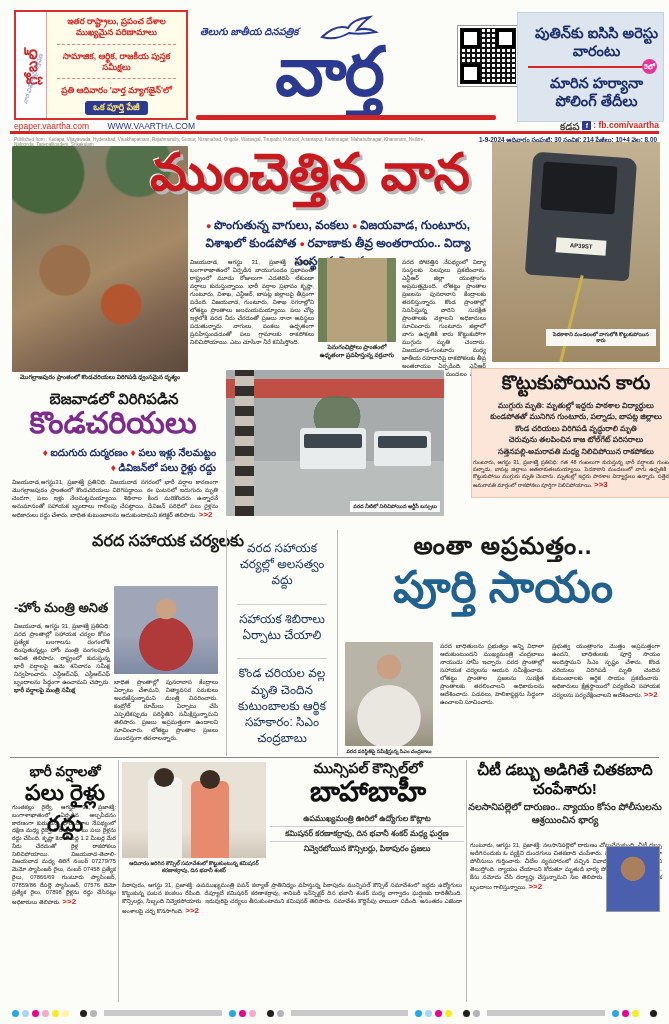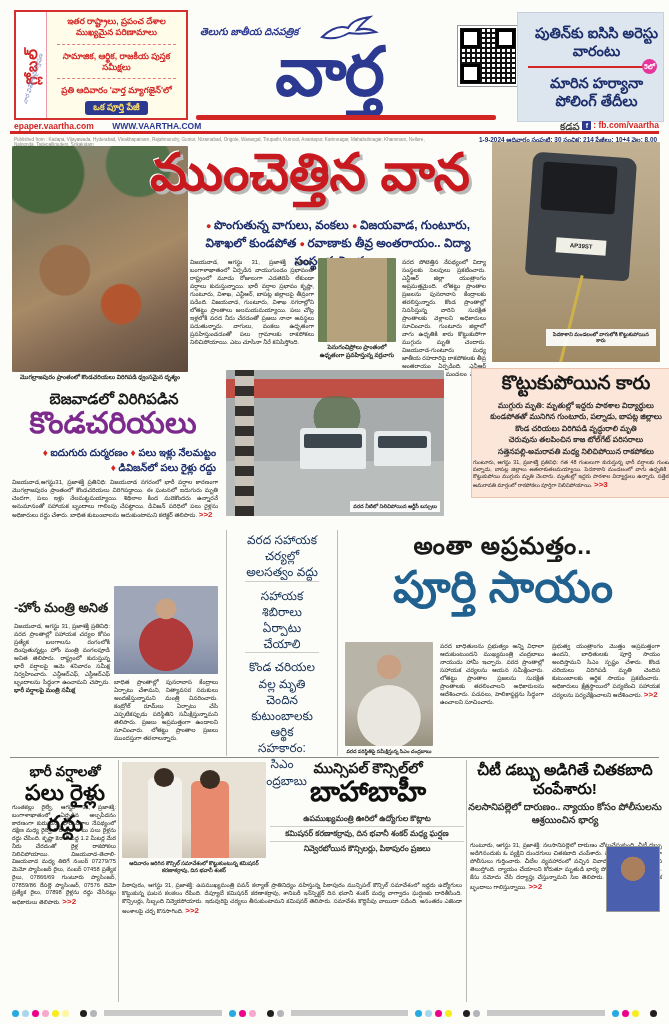--- a/index.html
+++ b/index.html
@@ -16,21 +16,21 @@
   .promo{left:14px;top:10px;width:170px;height:106px;border:2px solid #d43030;display:flex;background:#fffde9;}
   .promo-strip{width:30px;background:#fff;border-right:1px solid #e9a; position:relative;}
   .promo-strip span{position:absolute;left:-26px;top:44px;transform:rotate(-90deg);transform-origin:center;
       display:block;width:86px;text-align:center;color:#d42525;font-weight:800;font-size:15px;letter-spacing:1px;white-space:nowrap;}
   .promo-strip .script{position:absolute;left:-18px;top:50px;transform:rotate(-72deg);font-size:6px;color:#7a88c0;width:80px;white-space:nowrap;}
   .promo-body{flex:1;padding:4px 4px 3px 4px;display:flex;flex-direction:column;justify-content:space-between;}
   .promo-line{font-size:8.5px;font-weight:bold;color:#d42525;text-align:center;line-height:1.3;}
   .promo-sep{border:none;border-top:1px dashed #e08080;margin:2px 6px;}
   .promo-chip{align-self:center;background:#2b3990;color:#ffe26a;font-size:9px;font-weight:bold;
       border-radius:3px;padding:1px 8px;margin-top:1px;}
-  .links-row{left:14px;top:121px;width:250px;font-size:8.5px;font-weight:bold;}
+  .links-row{left:14px;top:121px;width:250px;font-size:8.5px;font-weight:normal;}
   .epaper{color:#d42525;}
   .www{color:#2b3990;margin-left:16px;}
   .tagline{left:200px;top:26px;font-size:10px;font-weight:bold;font-style:italic;color:#2b3990;}
   .logo{left:196px;top:34px;width:266px;text-align:center;font-size:68px;font-weight:800;color:#2b3990;
         line-height:1.1;letter-spacing:-2px;}
   .logo-rule{left:196px;top:115px;width:300px;height:5px;background:#d42525;border-radius:2px;}
   .bird{left:318px;top:14px;width:62px;height:30px;}
   .qr{left:458px;top:26px;width:56px;height:56px;background:
       repeating-linear-gradient(0deg,#111 0 2px,transparent 2px 5px),
       repeating-linear-gradient(90deg,#111 0 2px,transparent 2px 5px),#fff;
@@ -108,21 +108,21 @@
   .dia::before{content:"♦ ";color:#d42525;}
   .pink-art{left:452px;top:368px;width:210px;height:130px;background:#fbe6d9;border:1px solid #eac3ac;padding:3px 1px;box-sizing:border-box;margin-left:19px;}
   .pink-art h2{margin:0;text-align:center;font-size:19px;color:#1a1a1a;}
   .pink-sub{font-size:7.6px;font-weight:bold;color:#333;text-align:center;margin:2.5px 0;line-height:1.2;}
   .pink-body{font-size:5.4px;}
 
   .bala-kick{left:16px;top:532px;width:304px;font-size:16px;}
   .bala-head{left:8px;top:550px;width:320px;text-align:center;font-size:34px;font-weight:800;color:#111;}
   .byline{left:14px;top:600px;position:absolute;font-size:13px;font-weight:800;color:#222;}
   .midcol{left:226px;top:530px;width:112px;height:226px;border-left:1px solid #bbb;border-right:1px solid #bbb;
-      box-sizing:border-box;display:flex;flex-direction:column;justify-content:space-around;padding:2px 18px;}
+      box-sizing:border-box;display:flex;flex-direction:column;justify-content:space-around;padding:2px 10px;}
   .midcol .item{font-size:12px;color:#143055;text-align:center;line-height:1.35;}
   .midcol .item + .item{border-top:1px solid #ccc;padding-top:6px;}
   .sayam-kick{left:345px;top:532px;width:316px;font-size:24px;letter-spacing:1px;}
   .sayam-head{left:345px;top:562px;width:316px;text-align:center;font-size:44px;font-weight:800;color:#20618f;}
   .band-sep{left:10px;top:757px;width:649px;height:1px;background:#888;}
 
   .rail-head1{left:12px;top:764px;width:106px;text-align:center;font-size:13.5px;font-weight:800;color:#111;}
   .rail-head2{left:12px;top:780px;width:106px;text-align:center;font-size:22px;font-weight:800;color:#111;}
   .council-kick{left:272px;top:760px;width:192px;font-size:14px;}
   .council-head{left:272px;top:776px;width:192px;text-align:center;font-size:28px;font-weight:800;color:#111;}
@@ -252,20 +252,21 @@
     <div class="pink-sub">కుండపోతతో మునిగిన గుంటూరు, పల్నాడు, బాపట్ల జిల్లాలు</div>
     <div class="pink-sub">కొండ చరియలు విరిగిపడి వృద్ధురాలి మృతి</div>
     <div class="pink-sub">చెరువును తలపించిన కాజ టోల్‌గేట్ పరిసరాలు</div>
     <div class="pink-sub">సత్తెనపల్లి-అమరావతి మధ్య నిలిచిపోయిన రాకపోకలు</div>
     <div class="body-txt pink-body">
       <span>గుంటూరు, ఆగస్టు 31, ప్రజాశక్తి ప్రతినిధి: గత 48 గంటలుగా కురుస్తున్న భారీ వర్షాలకు గుంటూరు, పల్నాడు, బాపట్ల జిల్లాలు అతలాకుతలమయ్యాయి. పెదకాకాని మండలంలో వాగు ఉధృతికి కారు కొట్టుకుపోయి ముగ్గురు మృతి చెందారు. మృతుల్లో ఇద్దరు పాఠశాల విద్యార్థులు ఉన్నారు. సత్తెనపల్లి-అమరావతి మార్గంలో రాకపోకలు పూర్తిగా నిలిచిపోయాయి.</span>
       <span class="more">&gt;&gt;3</span>
     </div>
   </div>
 
+  <div class="kicker bala-kick">వరద సహాయక చర్యలకు</div>
   <div class="byline">-హోం మంత్రి అనిత</div>
   <div class="abs body-txt" style="left:14px;top:622px;width:96px;height:132px;">
     <span>విజయవాడ, ఆగస్టు 31, ప్రజాశక్తి ప్రతినిధి: వరద ప్రాంతాల్లో సహాయక చర్యల కోసం ప్రత్యేక బలగాలను రంగంలోకి దింపుతున్నట్లు హోం మంత్రి వంగలపూడి అనిత తెలిపారు. రాష్ట్రంలో కురుస్తున్న భారీ వర్షాలపై ఆమె శనివారం సమీక్ష నిర్వహించారు. ఎన్డీఆర్ఎఫ్, ఎస్డీఆర్ఎఫ్ బృందాలను సిద్ధంగా ఉంచామని చెప్పారు.</span>
     <b>భారీ వర్షాలపై మంత్రి సమీక్ష</b>
   </div>
   <div class="photo ph-minister"></div>
   <div class="abs body-txt" style="left:114px;top:678px;width:104px;height:76px;">బాధిత ప్రాంతాల్లో పునరావాస కేంద్రాలు ఏర్పాటు చేశామని, నిత్యావసర సరుకులు అందజేస్తున్నామని మంత్రి వివరించారు. కంట్రోల్ రూమ్‌లు ఏర్పాటు చేసి ఎప్పటికప్పుడు పరిస్థితిని సమీక్షిస్తున్నామని తెలిపారు. ప్రజలు అప్రమత్తంగా ఉండాలని సూచించారు. లోతట్టు ప్రాంతాల ప్రజలు ముందస్తుగా తరలాలన్నారు.</div>
 
   <div class="abs midcol">
     <div class="item">వరద సహాయక చర్యల్లో అలసత్వం వద్దు</div>

